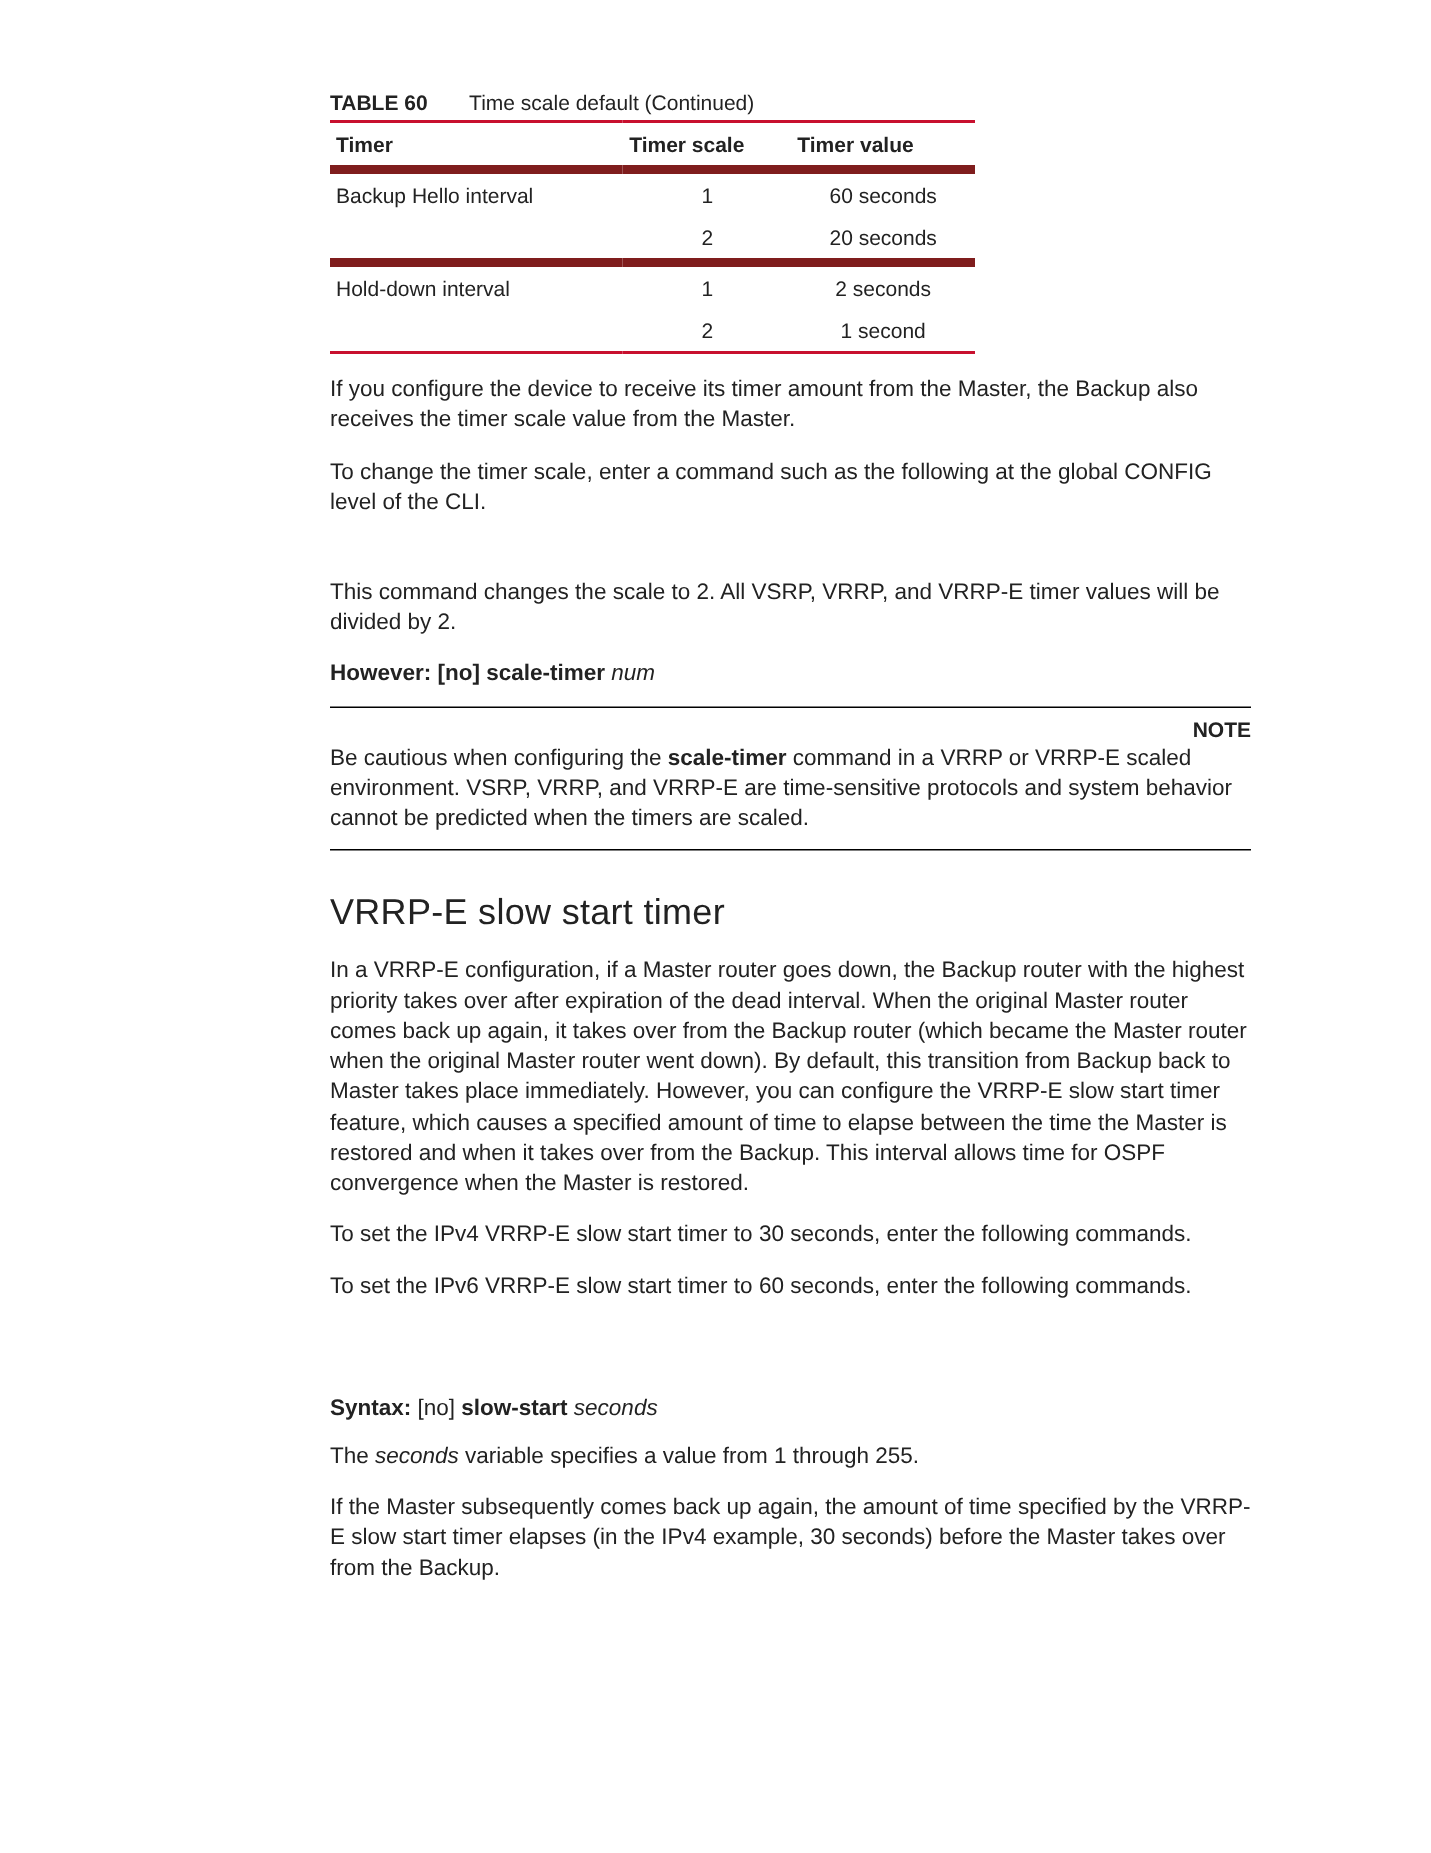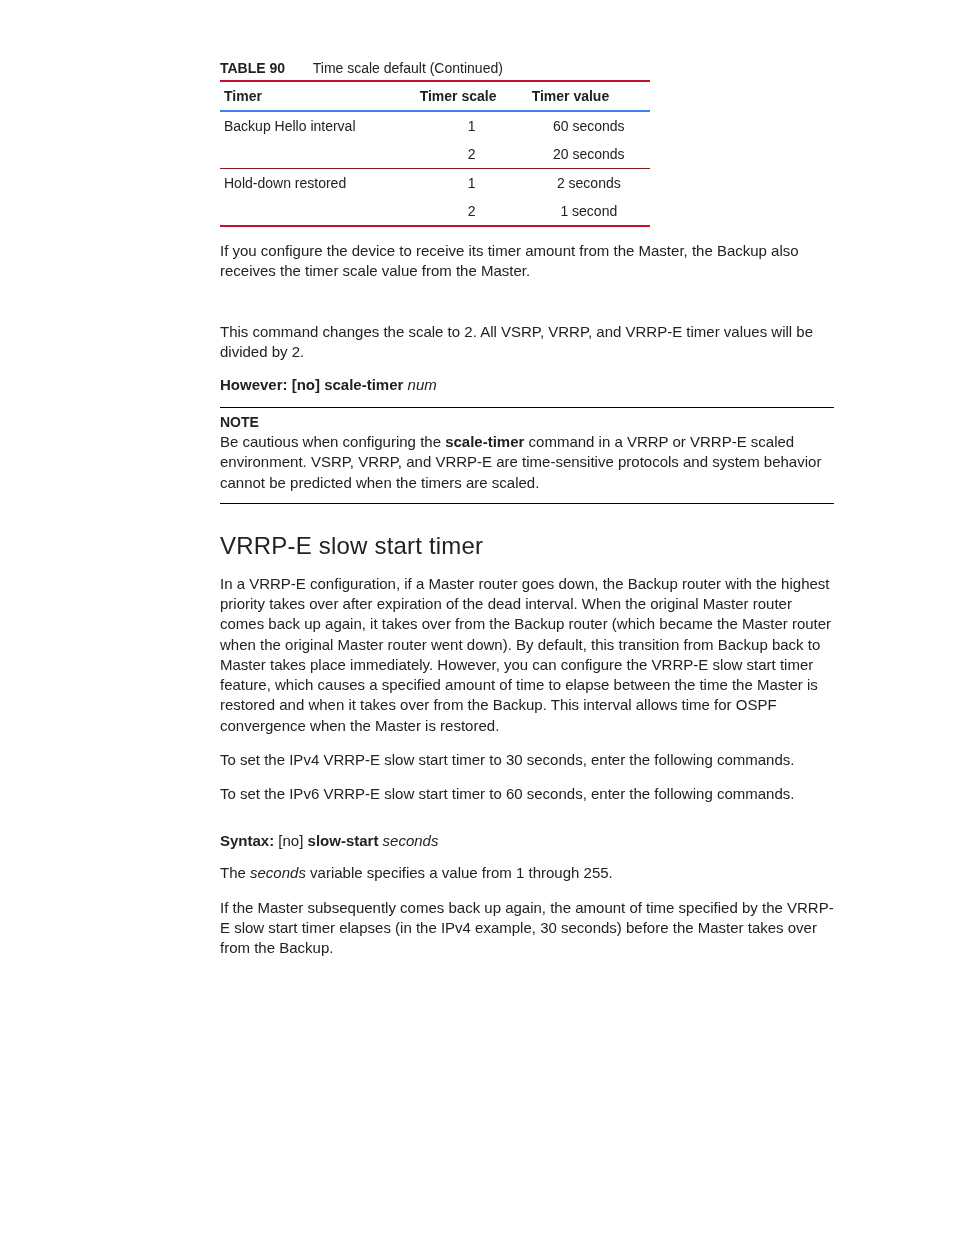--- a/index.html
+++ b/index.html
@@ -46,21 +46,21 @@
   table.data th {
     text-align: left;
     font-weight: bold;
     padding: 6px 4px;
   }
   table.data td {
     padding: 6px 4px;
     vertical-align: top;
   }
   table.data tbody tr.section-top td {
-    border-top: 1px solid #7f1d1d;
+    border-top: 6px solid #7f1d1d;
   }
   table.data tbody tr.last td {
     border-bottom: 2px solid #c8102e;
   }
   .col-timer { width: 200px; }
   .col-scale { width: 110px; text-align: center; }
   .col-value { width: 120px; text-align: center; }
   .para {
     font-size: 15px;
     line-height: 1.35;
@@ -75,20 +75,21 @@
   .note-block {
     border-top: 1px solid #000;
     border-bottom: 1px solid #000;
     padding: 6px 0 10px 0;
     margin: 14px 0 24px 0;
   }
   .note-label {
     font-weight: bold;
     font-size: 14px;
     margin-bottom: 2px;
+    text-align: right;
   }
   .note-body {
     font-size: 15px;
     line-height: 1.35;
   }
   h2.section {
     font-size: 24px;
     font-weight: normal;
     font-family: "Arial Narrow", Arial, sans-serif;
     font-stretch: condensed;
@@ -98,21 +99,21 @@
 </style>
 </head>
 <body>
 
 <div class="page">
 
 
   <div class="content">
 
     <div class="table-caption">
-      <span class="tbl-label">TABLE 90</span>
+      <span class="tbl-label">TABLE 60</span>
       <span>Time scale default (Continued)</span>
     </div>
 
     <table class="data">
       <thead>
         <tr>
           <th class="col-timer">Timer</th>
           <th class="col-scale">Timer scale</th>
           <th class="col-value">Timer value</th>
         </tr>
@@ -122,54 +123,55 @@
           <td class="col-timer">Backup Hello interval</td>
           <td class="col-scale">1</td>
           <td class="col-value">60 seconds</td>
         </tr>
         <tr>
           <td class="col-timer"></td>
           <td class="col-scale">2</td>
           <td class="col-value">20 seconds</td>
         </tr>
         <tr class="section-top">
-          <td class="col-timer">Hold-down restored</td>
+          <td class="col-timer">Hold-down interval</td>
           <td class="col-scale">1</td>
           <td class="col-value">2 seconds</td>
         </tr>
         <tr class="last">
           <td class="col-timer"></td>
           <td class="col-scale">2</td>
           <td class="col-value">1 second</td>
         </tr>
       </tbody>
     </table>
 
     <p class="para">If you configure the device to receive its timer amount from the Master, the Backup also receives the timer scale value from the Master.</p>
+    <p class="para">To change the timer scale, enter a command such as the following at the global CONFIG level of the CLI.</p>
     <p class="para" style="margin-top:40px">This command changes the scale to 2.  All VSRP, VRRP, and VRRP-E timer values will be divided by 2.</p>
 
     <p class="syntax">
       <span class="bold">However:  [no] scale-timer </span><span class="ital">num</span>
     </p>
 
 
     <div class="note-block">
       <div class="note-label">NOTE</div>
       <div class="note-body">
         <span>Be cautious when configuring the </span><span class="bold">scale-timer</span><span> command in a VRRP or VRRP-E scaled environment. VSRP, VRRP, and VRRP-E are time-sensitive protocols and system behavior cannot be predicted when the timers are scaled.</span>
       </div>
     </div>
 
     <h2 class="section">VRRP-E slow start timer</h2>
 
     <p class="para">In a VRRP-E configuration, if a Master router goes down, the Backup router with the highest priority takes over after expiration of the dead interval. When the original Master router comes back up again, it takes over from the Backup router (which became the Master router when the original Master router went down). By default, this transition from Backup back to Master takes place immediately.  However, you can configure the VRRP-E slow start timer feature, which causes a specified amount of time to elapse between the time the Master is restored and when it takes over from the Backup. This interval allows time for OSPF convergence when the Master is restored.</p>
     <p class="para">To set the IPv4 VRRP-E slow start timer to 30 seconds, enter the following commands.</p>
     <p class="para" style="">To set the IPv6 VRRP-E slow start timer to 60 seconds, enter the following commands.</p>
 
-    <p class="syntax" style="margin-top:28px">
+    <p class="syntax" style="margin-top:62px">
       <span class="bold">Syntax:  </span><span>[no] </span><span class="bold">slow-start </span><span class="ital">seconds</span>
     </p>
 
     <p class="para">
       <span>The </span><span class="ital">seconds</span><span> variable specifies a value from 1 through 255.</span>
     </p>
 
     <p class="para">If the Master subsequently comes back up again, the amount of time specified by the VRRP-E slow start timer elapses (in the IPv4 example, 30 seconds) before the Master takes over from the Backup.</p>
 
   </div>

